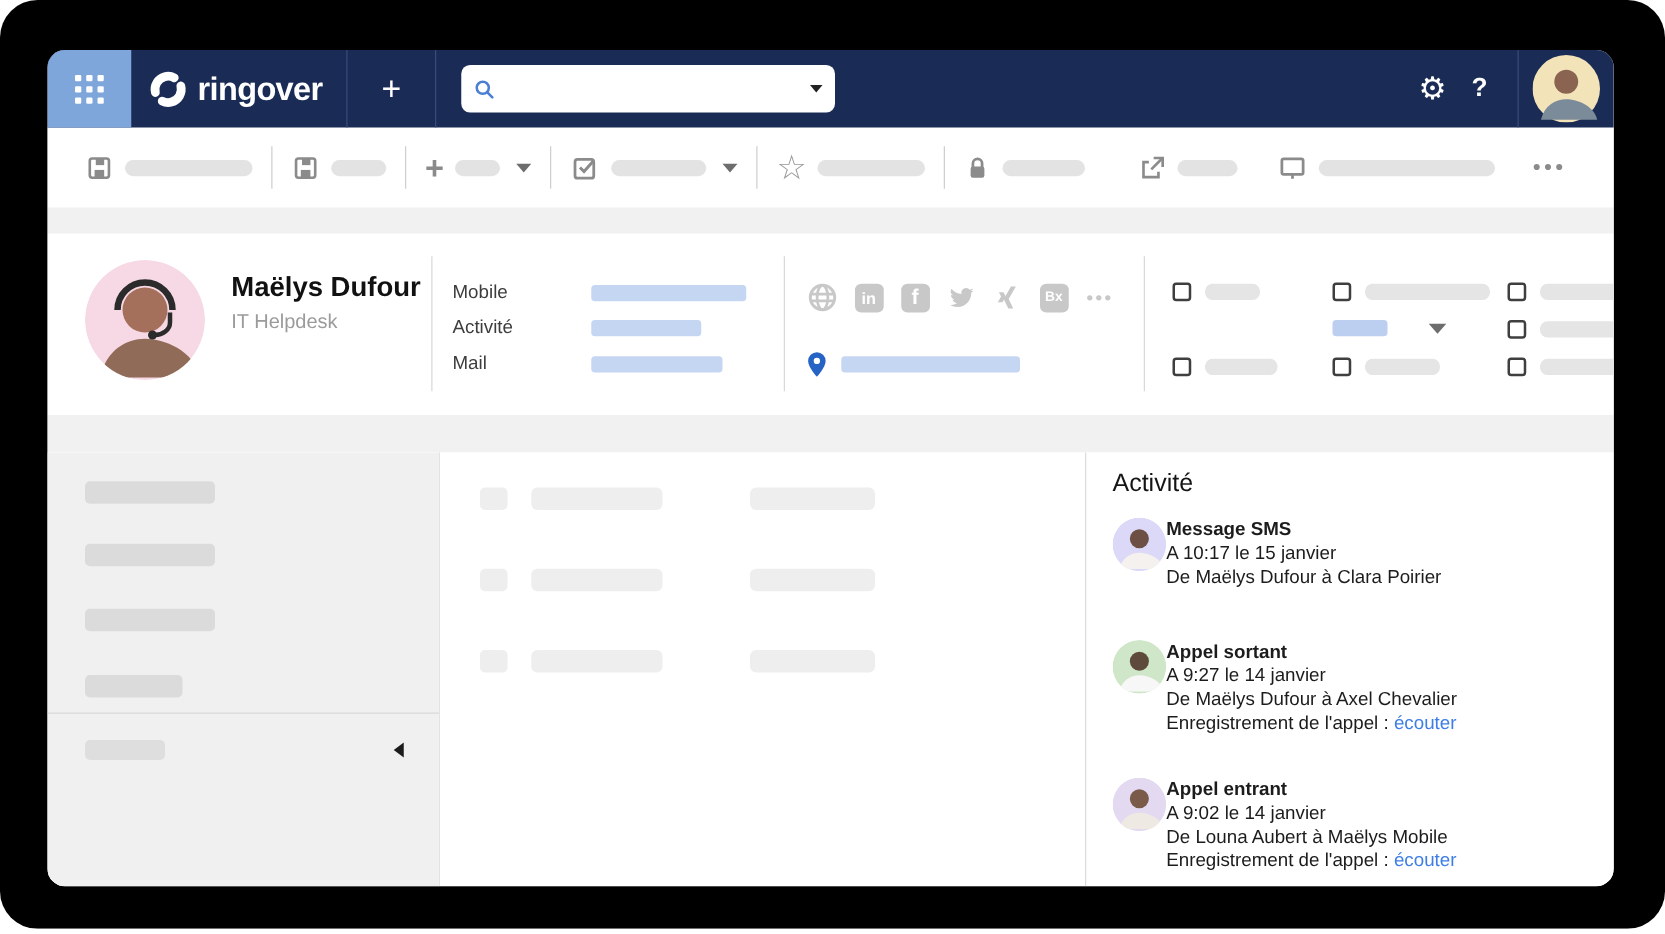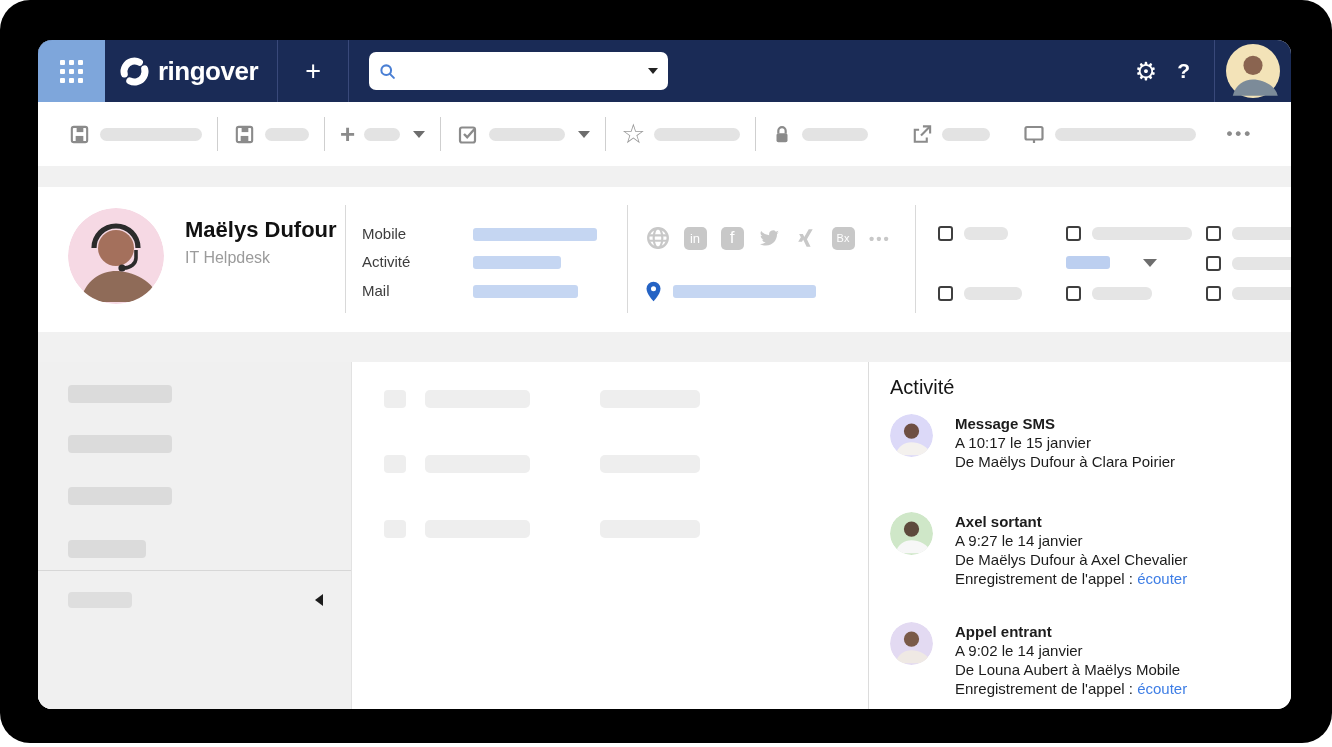--- a/index.html
+++ b/index.html
@@ -48,21 +48,21 @@
   .contact { position:relative; height:145px; background:#fff; }
   .c-avatar { position:absolute; left:30px; top:21px; width:96px; height:96px; border-radius:50%; overflow:hidden; }
   .c-name { position:absolute; left:147px; top:30px; font-size:22px; font-weight:bold; color:#111; }
   .c-role { position:absolute; left:147px; top:62px; font-size:16px; color:#9b9b9b; }
   .vdiv { position:absolute; top:18px; width:1px; height:108px; background:#d9d9d9; }
   .field-label { position:absolute; left:324px; font-size:15px; color:#3d3d3d; }
   .bar-blue { position:absolute; left:435px; height:13px; background:#c5d6f2; border-radius:3px; }
   .social-row { position:absolute; left:607px; top:38px; display:flex; align-items:center; gap:11px; }
   .social-ic { width:26px; height:26px; display:flex; align-items:center; justify-content:center; cursor:pointer; }
   .soc-box { width:23px; height:23px; background:#c8c8c8; border-radius:5px; color:#fff;
-             display:flex; align-items:center; justify-content:center; font-weight:normal; }
+             display:flex; align-items:center; justify-content:center; font-weight:bold; }
   .soc-more { color:#c8c8c8; font-size:15px; font-weight:bold; letter-spacing:2px; }
   .loc-row { position:absolute; left:607px; top:94px; display:flex; align-items:center; gap:11px; }
   .bar-loc { width:143px; height:13px; background:#c5d6f2; border-radius:3px; }
   .cb { width:15px; height:15px; border:2px solid #3f3f3f; border-radius:3px; background:#fff; flex:none; cursor:pointer; }
   .grid-cell { position:absolute; display:flex; align-items:center; gap:11px; }
   .bar-g { background:#e5e5e5; height:13px; border-radius:6px; }
   .bar-dd { background:#bccff0; height:13px; width:44px; border-radius:3px; }
   .dd-caret { width:0; height:0; border-left:7px solid transparent; border-right:7px solid transparent;
               border-top:8px solid #6d6d6d; margin-left:22px; }
 
@@ -77,21 +77,21 @@
   .collapse-arrow { position:absolute; right:28px; top:232px; width:0; height:0;
                     border-top:6px solid transparent; border-bottom:6px solid transparent;
                     border-right:8px solid #1c1c1c; cursor:pointer; }
   .main { position:relative; flex:1; background:#fff; }
   .m-sq { position:absolute; width:22px; height:18px; background:#eeeeee; border-radius:4px; }
   .m-bar { position:absolute; height:18px; background:#eeeeee; border-radius:5px; }
 
   
   .activity { position:absolute; left:516px; top:0; bottom:0; right:0; border-left:1px solid #dcdcdc; padding:14px 10px 0 21px; }
   .act-title { font-size:20px; color:#151515; }
-  .act-item { display:flex; gap:22px; align-items:flex-start; }
+  .act-item { display:flex; align-items:flex-start; }
   .act-avatar { width:43px; height:43px; border-radius:50%; overflow:hidden; flex:none; }
   .act-text { font-size:15px; line-height:19px; color:#1c1c1c; }
   .act-type { font-weight:bold; }
   .act-link { color:#3d7de5; text-decoration:none; cursor:pointer; }
   .mt1 { margin-top:15px; } .mt2 { margin-top:41px; } .mt3 { margin-top:34px; }
 </style>
 </head>
 <body>
 
 <div class="stage">
@@ -365,21 +365,21 @@
 
             <div class="act-item mt2">
               <div class="act-avatar">
                 <svg width="43" height="43" viewBox="0 0 48 48">
                   <circle cx="24" cy="24" r="24" fill="#cfe7c8"></circle>
                   <circle cx="24" cy="19" r="8.5" fill="#5d4a3c"></circle>
                   <path d="M6 46c2.5-10 10-14.5 18-14.5S43.5 36 46 46z" fill="#f7f7f7"></path>
                 </svg>
               </div>
               <div class="act-text">
-                <div class="act-type">Axel sortant</div>
+                <div class="act-type">Appel sortant</div>
                 <div>A 9:27 le 14 janvier</div>
                 <div>De Maëlys Dufour à Axel Chevalier</div>
                 <div><span>Enregistrement de l'appel : </span><a class="act-link">écouter</a></div>
               </div>
             </div>
 
             <div class="act-item mt3">
               <div class="act-avatar">
                 <svg width="43" height="43" viewBox="0 0 48 48">
                   <circle cx="24" cy="24" r="24" fill="#e3daf2"></circle>

